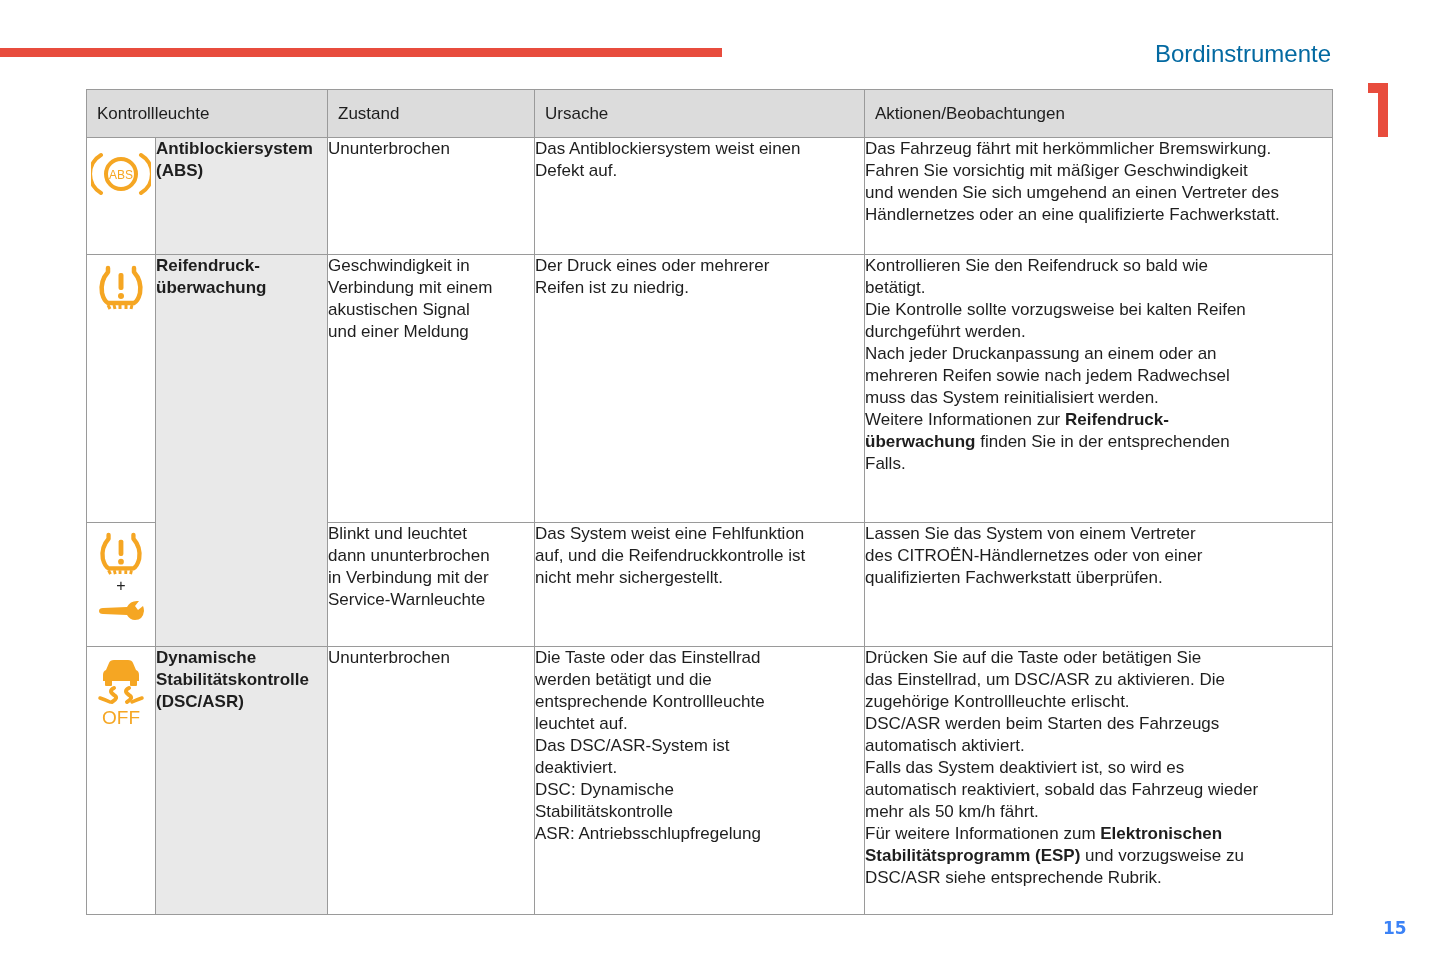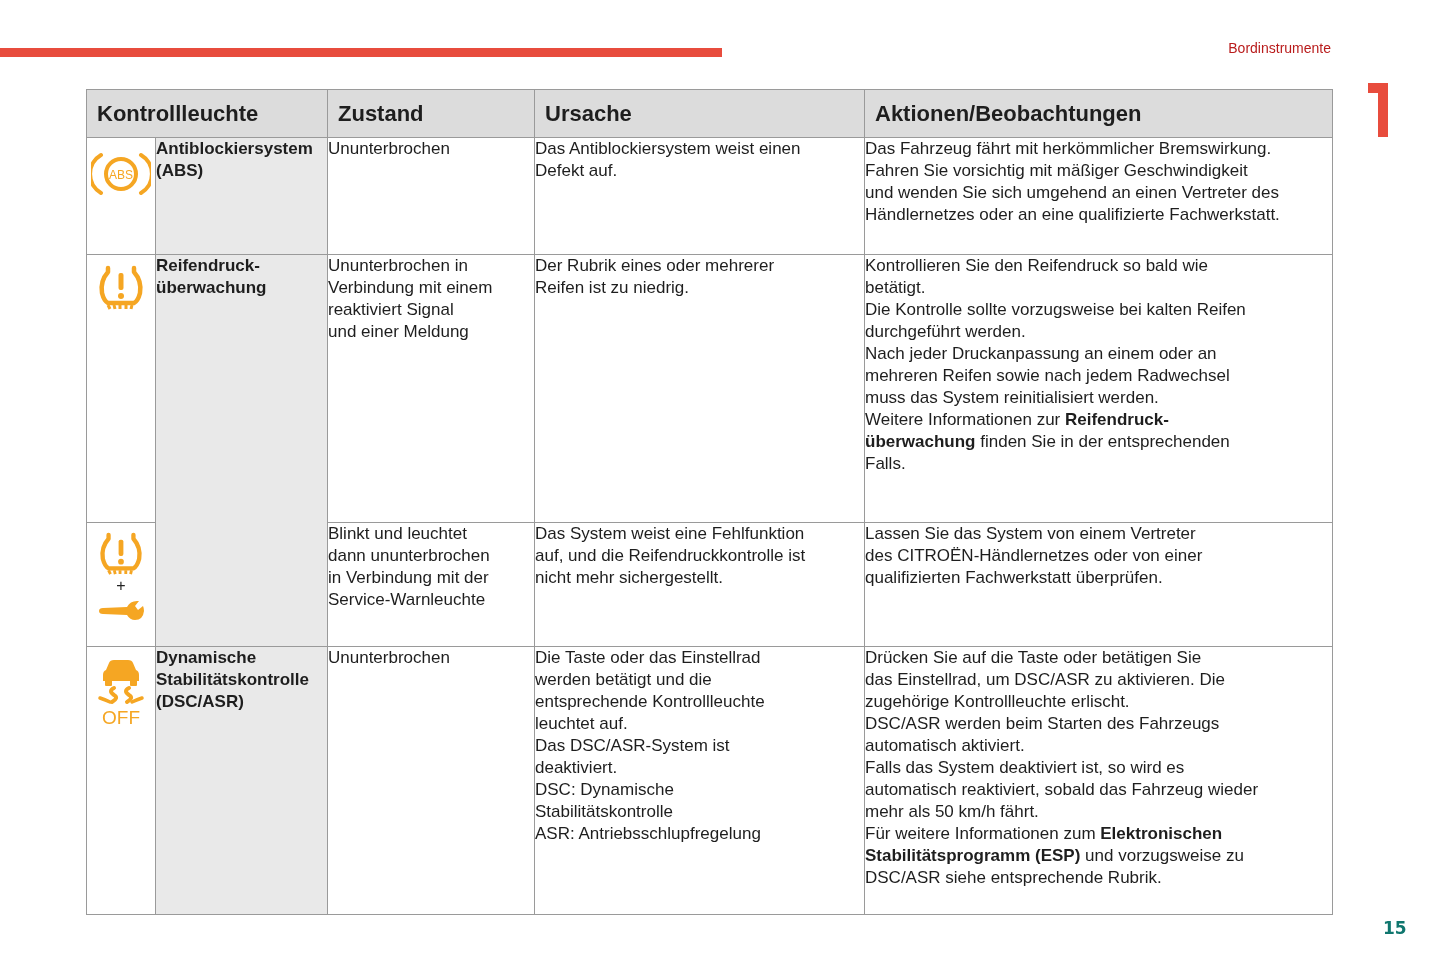--- a/index.html
+++ b/index.html
@@ -1,26 +1,26 @@
 <!DOCTYPE html>
 <html><head>
   <meta charset="utf-8">
   <style>
     html, body { margin:0; padding:0; background:#ffffff; }
     body { width:1445px; height:964px; position:relative; overflow:hidden;
            font-family:"Liberation Sans", sans-serif; color:#1e1e1e; }
     .red-bar { position:absolute; left:0; top:48px; width:722px; height:9px; background:#e84c3d; }
-    .section-title { position:absolute; right:114px; top:40px; font-size:14px; color:#b91c1c; }
+    .section-title { position:absolute; right:114px; top:40px; font-size:24px; color:#0369a1; }
     .chapter-num { position:absolute; left:1368px; top:80px; width:28px; height:60px; }
-    .page-num { position:absolute; left:1383px; top:918px; font-size:17px; font-weight:bold; color:#0f766e;
+    .page-num { position:absolute; left:1383px; top:918px; font-size:17px; font-weight:bold; color:#3b82f6;
                 font-family:"DejaVu Sans", sans-serif; }
 
     table.info { position:absolute; left:86px; top:89px; border-collapse:collapse; table-layout:fixed; }
     table.info td, table.info th { border:1.5px solid #9a9a9a; vertical-align:top; padding:0; }
-    table.info th { background:#dcdcdc; height:47px; text-align:left; font-size:22px; font-weight:bold;
+    table.info th { background:#dcdcdc; height:47px; text-align:left; font-size:17px; font-weight:normal;
                     padding:0 10px; vertical-align:middle; }
     .txt { font-size:17px; line-height:22px; padding:6px 9px 6px 9px;margin-left:26px; }
     .name { background:#e9e9e9; font-size:17px; line-height:22px; font-weight:bold; padding:6px 9px; }
     .name.narrow { transform-origin:left top; }
     .iconcell { text-align:center; }
     .iconcell svg { display:block; margin:0 auto; }
     .plus { font-size:16px; line-height:16px; text-align:center; color:#222; margin:2px 0 6px; }
     b { font-weight:bold; }
     .line { display:block; }
   </style>
@@ -87,27 +87,27 @@
           <path d="M12,40 L14,44 M18,40 L19,44 M24,40 L24,44 M30,40 L30,44 M36,40 L35,44" stroke="#f5a623" stroke-width="3"></path>
           <rect x="22.5" y="8" width="5" height="17" rx="2" fill="#f5a623"></rect>
           <circle cx="25" cy="31" r="3" fill="#f5a623"></circle>
         </svg>
       </td>
       <td class="name" rowspan="2">
         <span class="line">Reifendruck-</span>
         <span class="line">überwachung</span>
       </td>
       <td class="txt">
-        <span class="line">Ununterbrochen in</span>
+        <span class="line">Geschwindigkeit in</span>
         <span class="line">Verbindung mit einem</span>
-        <span class="line">reaktiviert Signal</span>
+        <span class="line">akustischen Signal</span>
         <span class="line">und einer Meldung</span>
       </td>
       <td class="txt">
-        <span class="line">Der Rubrik eines oder mehrerer</span>
+        <span class="line">Der Druck eines oder mehrerer</span>
         <span class="line">Reifen ist zu niedrig.</span>
       </td>
       <td class="txt">
         <span class="line">Kontrollieren Sie den Reifendruck so bald wie</span>
         <span class="line">betätigt.</span>
         <span class="line">Die Kontrolle sollte vorzugsweise bei kalten Reifen</span>
         <span class="line">durchgeführt werden.</span>
         <span class="line">Nach jeder Druckanpassung an einem oder an</span>
         <span class="line">mehreren Reifen sowie nach jedem Radwechsel</span>
         <span class="line">muss das System reinitialisiert werden.</span>

